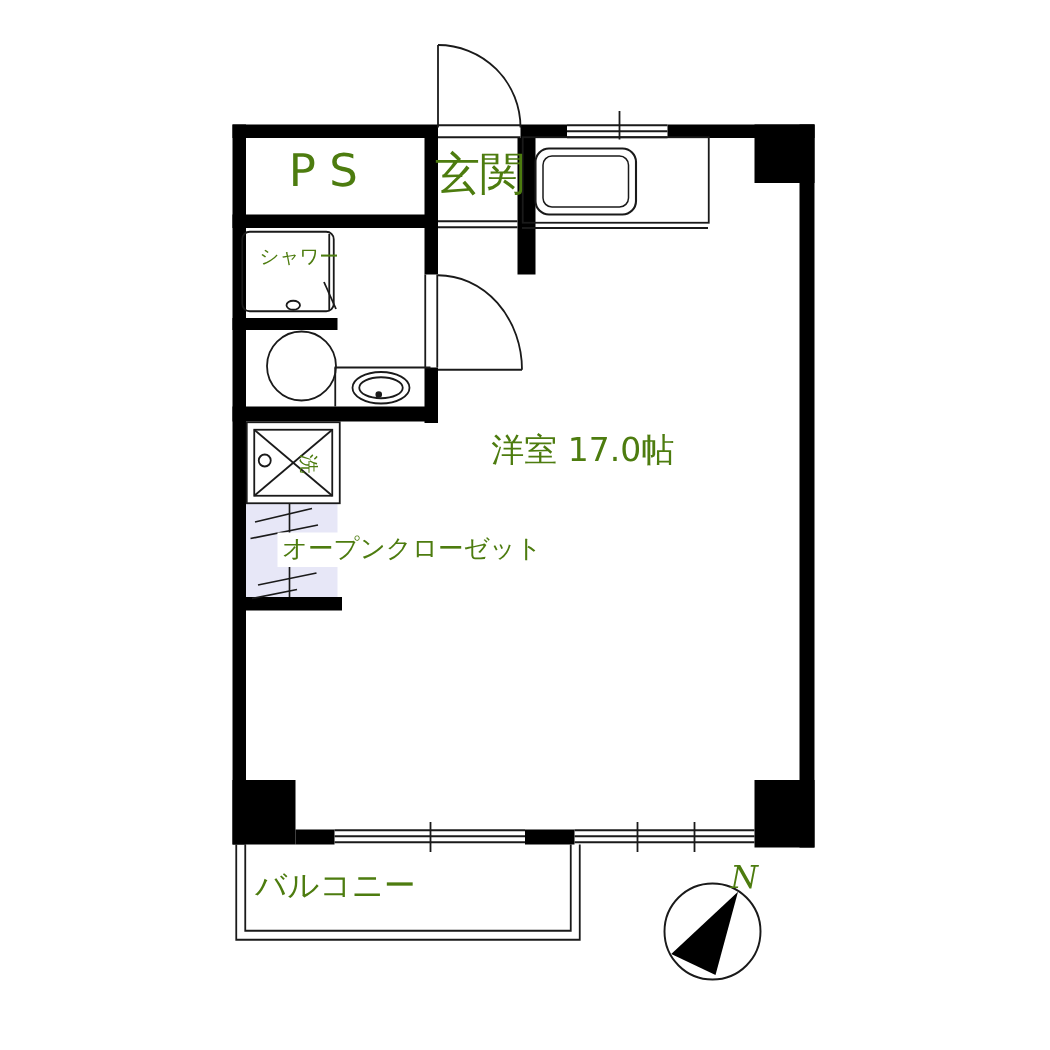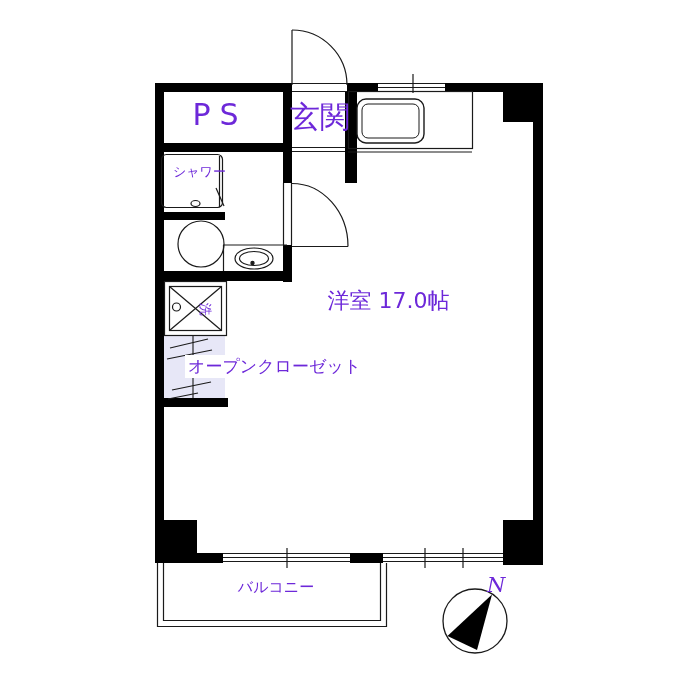--- a/index.html
+++ b/index.html
@@ -1,30 +1,30 @@
 <!DOCTYPE html>
 <html><head>
 <meta charset="utf-8">
 <style>
   html,body{margin:0;padding:0;background:#fff;}
   .plan{
     position:relative;width:700px;height:700px;background:#ffffff;
-    font-family:"DejaVu Sans","Liberation Sans",sans-serif;color:#6d28d9;
+    font-family:"DejaVu Sans","Liberation Sans",sans-serif;color:#4d7c0f;
     overflow:hidden;
   }
   .wall{position:absolute;background:#000;z-index:2;}
   .fill{position:absolute;z-index:1;}
   .lines{position:absolute;left:0;top:0;z-index:3;}
   .lbl{position:absolute;z-index:4;white-space:nowrap;line-height:1.1;}
   .lbl-ps{left:163px;top:98px;width:114px;text-align:center;font-size:30px;letter-spacing:9px;}
   .lbl-genkan{left:290px;top:100px;width:57px;text-align:center;font-size:30px;}
   .lbl-shower{left:173px;top:165px;width:50px;font-size:13px;letter-spacing:0px;}
   .lbl-main{left:301px;top:289px;width:175px;text-align:center;font-size:22px;}
   .lbl-closet{left:173px;top:355px;font-size:17px;background:#ffffff;padding:2px 3px;z-index:5;margin-left:12px;}
-  .lbl-balcony{left:170px;top:579px;width:212px;text-align:center;font-size:15px;}
+  .lbl-balcony{left:170px;top:579px;width:212px;font-size:21px;}
   .lbl-north{left:487px;top:574px;font-size:21px;font-style:italic;font-family:"DejaVu Serif","Liberation Serif",serif;}
   .lbl-washer{left:198px;top:302px;font-size:13px;transform:rotate(90deg);transform-origin:center;}
 </style>
 </head>
 <body>
 
 <div class="plan">
 
   <div class="wall" style="left:155px;top:83px;width:137px;height:9px;"></div>
   <div class="wall" style="left:347px;top:83px;width:31px;height:9px;"></div>

